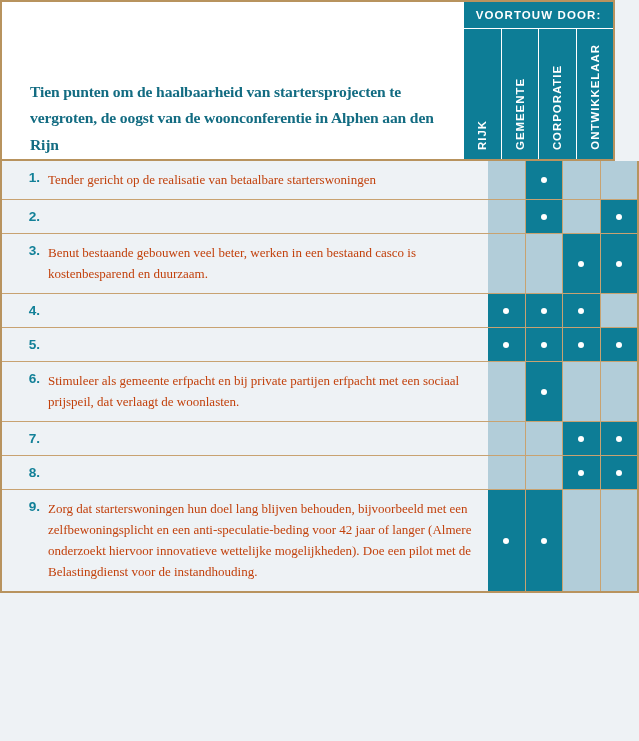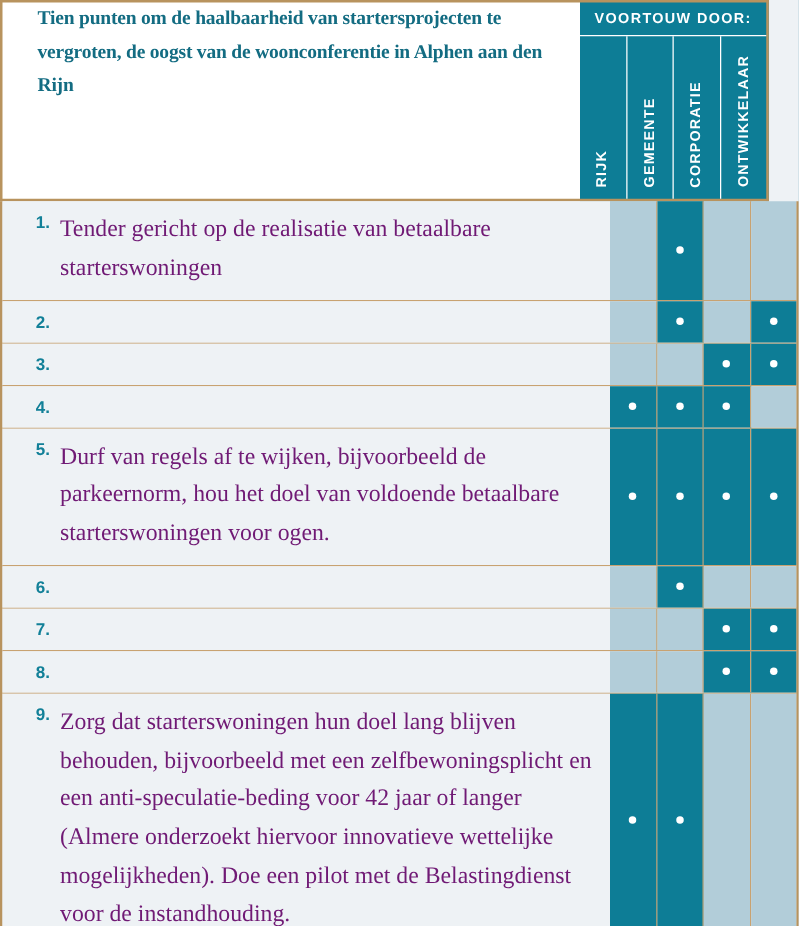--- a/index.html
+++ b/index.html
@@ -34,21 +34,21 @@
   }
 
   .title-cell {
     width: 464px;
     box-sizing: border-box;
     background: #ffffff;
     border-top: 2px solid #b8935e;
     border-left: 2px solid #b8935e;
     border-bottom: 2px solid #b8935e;
     display: flex;
-    align-items: flex-start;
+    align-items: flex-end;
     padding: 0 26px 0 28px;
   }
 
   .title-text {
     color: #136c82;
     font-weight: bold;
     font-size: 15.6px;
     line-height: 1.72;
     letter-spacing: -0.15px;
   }
@@ -142,22 +142,22 @@
     color: #128098;
     font-weight: bold;
     font-size: 13.6px;
     font-family: "Liberation Sans", "DejaVu Sans", sans-serif;
     align-self: flex-start;
     padding-top: 1px;
   }
 
   .row-body {
     flex: 1 1 auto;
-    color: #701a75;
-    font-size: 19px;
+    color: #c2410c;
+    font-size: 13px;
     line-height: 1.62;
   }
 
   .row-marks {
     width: 149px;
     box-sizing: border-box;
     display: flex;
   }
 
   .mark {
@@ -236,20 +236,21 @@
           </div>
           <div class="mark"></div>
           <div class="mark on">
             <span class="dot"></span>
           </div>
         </div>
       </div>
       <div class="row">
         <div class="row-text">
           <div class="row-num">3.</div>
+          <div class="row-body">Benut bestaande gebouwen veel beter, werken in een bestaand casco is kostenbesparend en duurzaam.</div>
         </div>
         <div class="row-marks">
           <div class="mark"></div>
           <div class="mark"></div>
           <div class="mark on">
             <span class="dot"></span>
           </div>
           <div class="mark on">
             <span class="dot"></span>
           </div>
@@ -268,40 +269,40 @@
           </div>
           <div class="mark on">
             <span class="dot"></span>
           </div>
           <div class="mark"></div>
         </div>
       </div>
       <div class="row">
         <div class="row-text">
           <div class="row-num">5.</div>
-          <div class="row-body">Durf van regels af te wijken, bijvoorbeeld de parkeernorm, hou het doel van voldoende betaalbare starterswoningen voor ogen.</div>
         </div>
         <div class="row-marks">
           <div class="mark on">
             <span class="dot"></span>
           </div>
           <div class="mark on">
             <span class="dot"></span>
           </div>
           <div class="mark on">
             <span class="dot"></span>
           </div>
           <div class="mark on">
             <span class="dot"></span>
           </div>
         </div>
       </div>
       <div class="row">
         <div class="row-text">
           <div class="row-num">6.</div>
+          <div class="row-body">Stimuleer als gemeente erfpacht en bij private partijen erfpacht met een sociaal prijspeil, dat verlaagt de woonlasten.</div>
         </div>
         <div class="row-marks">
           <div class="mark"></div>
           <div class="mark on">
             <span class="dot"></span>
           </div>
           <div class="mark"></div>
           <div class="mark"></div>
         </div>
       </div>

